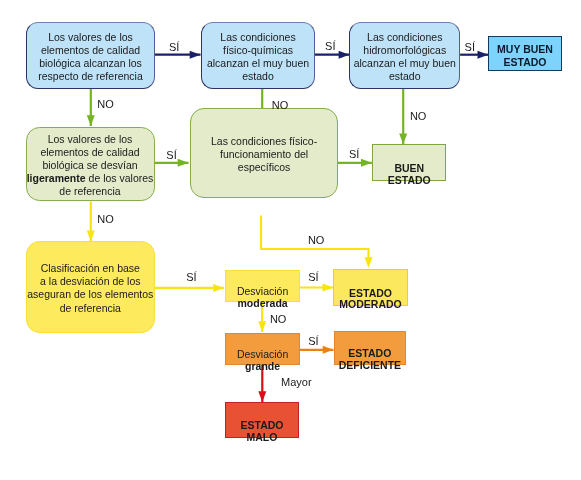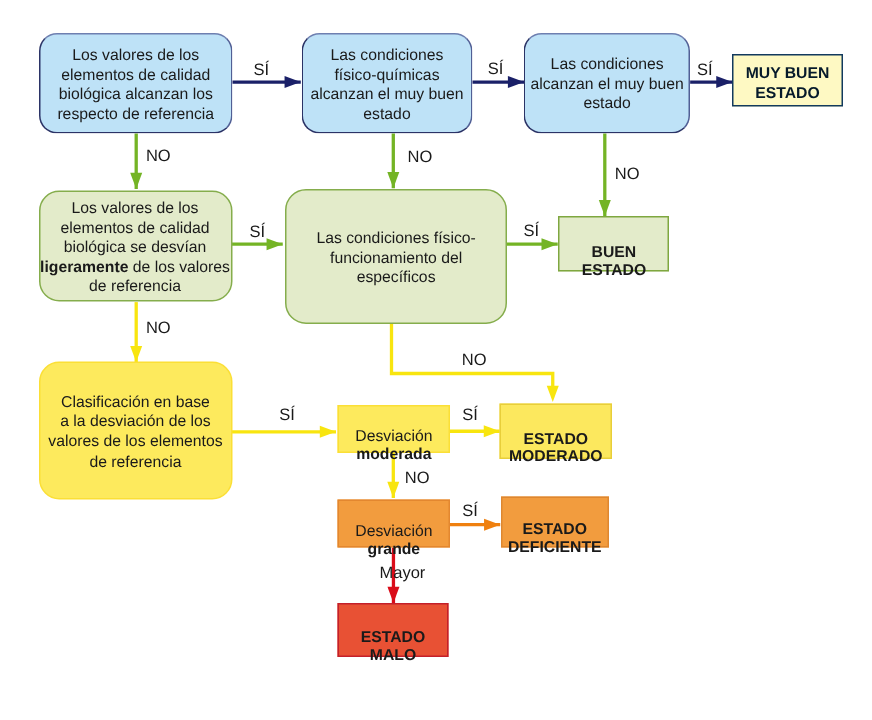--- a/index.html
+++ b/index.html
@@ -11,21 +11,21 @@
         align-items:center;justify-content:center;text-align:center;
         font-size:10.5px;line-height:13.1px;color:#1a1a1a;white-space:nowrap;}
   .node > div{padding-top:2.6px;}
   .tight > div{line-height:11.8px;padding-top:4.2px;margin-top:20px;}
   .tight2 > div{line-height:13.0px;padding-top:4.4px;}
   .r12{border-radius:12px;}
   .r13{border-radius:13.5px;}
   .r14{border-radius:14px;}
   .r6{border-radius:0;}
   .blue{background:#BEE2F7;border:1.7px solid #2B3366;border-top-color:#6E7FB0;border-right-color:#515F95;}
-  .cyan{background:#fef9c3;border:1.2px solid #123A5E;font-weight:bold;color:#061a2b;}
+  .cyan{background:#7dd3fc;border:1.2px solid #123A5E;font-weight:bold;color:#061a2b;}
   .green{background:#E3EBCA;border:1.1px solid #85AD4C;}
   .greenb{background:#E3EBCA;border:1.3px solid #7FA740;font-weight:bold;}
   .yellow{background:#FDEA5D;border:1.2px solid #FBDF36;}
   .yellowb{background:#FCE85E;border:1.2px solid #E8CE3A;font-weight:bold;}
   .orange{background:#F29C3E;border:1.2px solid #E3872F;}
   .orangeb{background:#F29C3E;border:1.2px solid #DE8730;font-weight:bold;}
   .red{background:#E85134;border:1.2px solid #C4202A;font-weight:bold;}
   .lbl{position:absolute;font-size:11px;line-height:11px;color:#1a1a1a;white-space:nowrap;}
   b{font-weight:bold;}
 </style>
@@ -107,57 +107,58 @@
       <div>
         <div>Las condiciones</div>
         <div>físico-químicas</div>
         <div>alcanzan el muy buen</div>
         <div>estado</div>
       </div>
     </div>
 <div class="node blue r12" style="left:349.4px;top:22.1px;width:110.7px;height:67px;">
       <div>
         <div>Las condiciones</div>
+        <div>hidromorfológicas</div>
         <div>alcanzan el muy buen</div>
         <div>estado</div>
       </div>
     </div>
 <div class="node cyan tight2" style="left:488px;top:36px;width:74px;height:35.4px;">
       <div>
         <div>MUY BUEN</div>
         <div>ESTADO</div>
       </div>
     </div>
 <div class="node green r13" style="left:25.5px;top:126.75px;width:129px;height:74.65px;">
       <div>
         <div>Los valores de los</div>
         <div>elementos de calidad</div>
         <div>biológica se desvían</div>
         <div><b>ligeramente</b><span> de los valores</span></div>
         <div>de referencia</div>
       </div>
     </div>
-<div class="node green r14" style="left:190.2px;top:126px;width:147.8px;height:89.8px;">
+<div class="node green r14" style="left:190.2px;top:108px;width:147.8px;height:89.8px;">
       <div>
         <div>Las condiciones físico-</div>
         <div>funcionamiento del</div>
         <div>específicos</div>
       </div>
     </div>
 <div class="node greenb tight" style="left:372.3px;top:144.1px;width:74px;height:37px;">
       <div>
         <div>BUEN</div>
         <div>ESTADO</div>
       </div>
     </div>
 <div class="node yellow r13" style="left:26.0px;top:241.1px;width:128.6px;height:92.2px;">
       <div>
         <div>Clasificación en base</div>
         <div>a la desviación de los</div>
-        <div>valores de los elementos</div>
+        <div>aseguran de los elementos</div>
         <div>de referencia</div>
       </div>
     </div>
 <div class="node yellow r6 tight" style="left:225.2px;top:270.2px;width:74.8px;height:32px;">
       <div>
         <div>Desviación</div>
         <div><b>moderada</b></div>
       </div>
     </div>
 <div class="node yellowb tight" style="left:333.1px;top:268.5px;width:74.9px;height:37.4px;">
@@ -191,14 +192,14 @@
 <div class="lbl" style="left:271.7px;top:99.5px;">NO</div>
 <div class="lbl" style="left:409.9px;top:111.1px;">NO</div>
 <div class="lbl" style="left:166.3px;top:149.6px;">SÍ</div>
 <div class="lbl" style="left:349.0px;top:149.4px;">SÍ</div>
 <div class="lbl" style="left:97.3px;top:213.5px;">NO</div>
 <div class="lbl" style="left:307.9px;top:235.1px;">NO</div>
 <div class="lbl" style="left:186.2px;top:272.2px;">SÍ</div>
 <div class="lbl" style="left:308.2px;top:272.4px;">SÍ</div>
 <div class="lbl" style="left:269.9px;top:314.0px;">NO</div>
 <div class="lbl" style="left:308.2px;top:336.3px;">SÍ</div>
-<div class="lbl" style="left:253px;top:376.7px;">Mayor</div>
+<div class="lbl" style="left:281px;top:376.7px;">Mayor</div>
 </div>
 
 </body></html>

